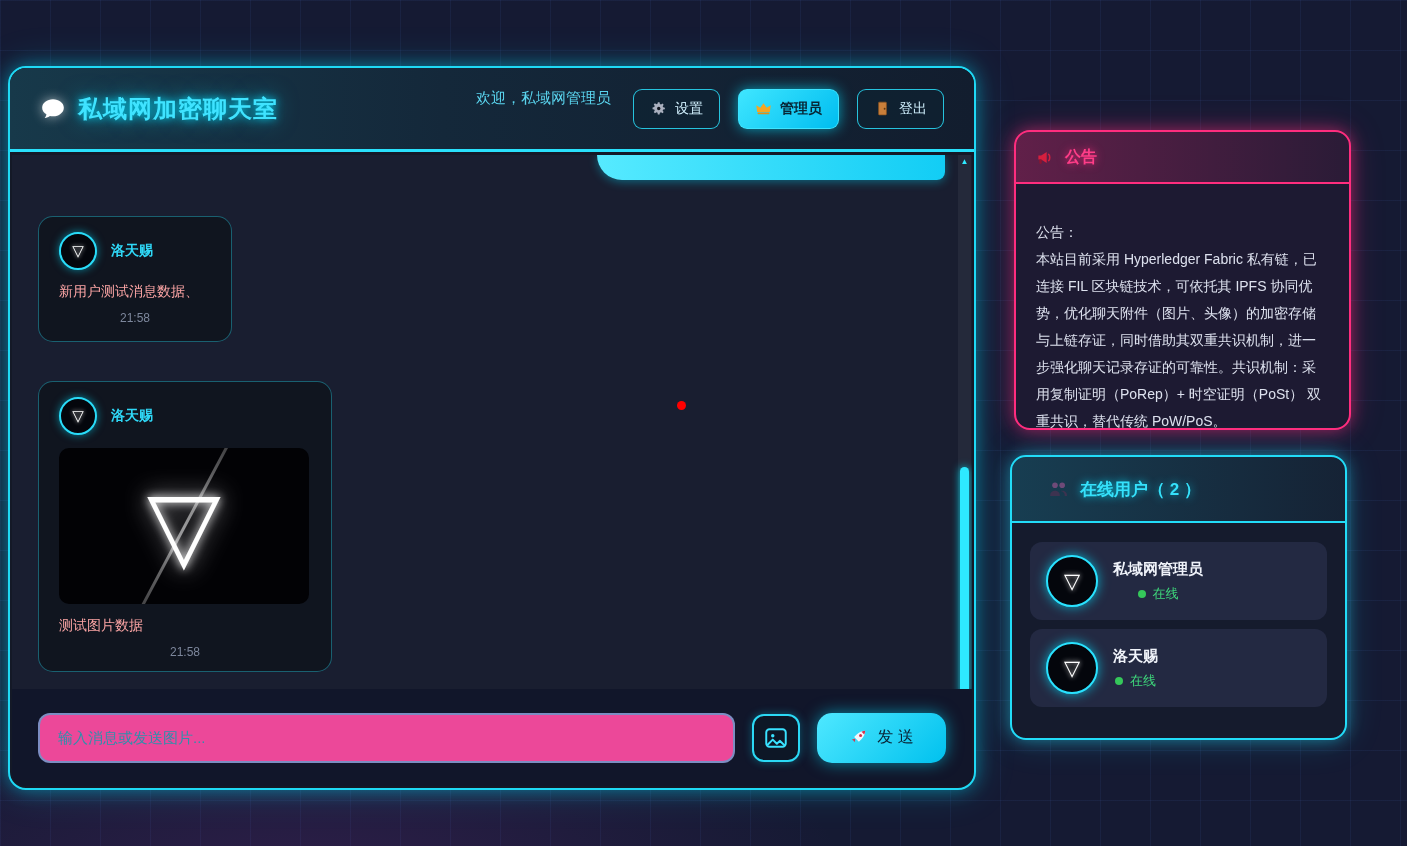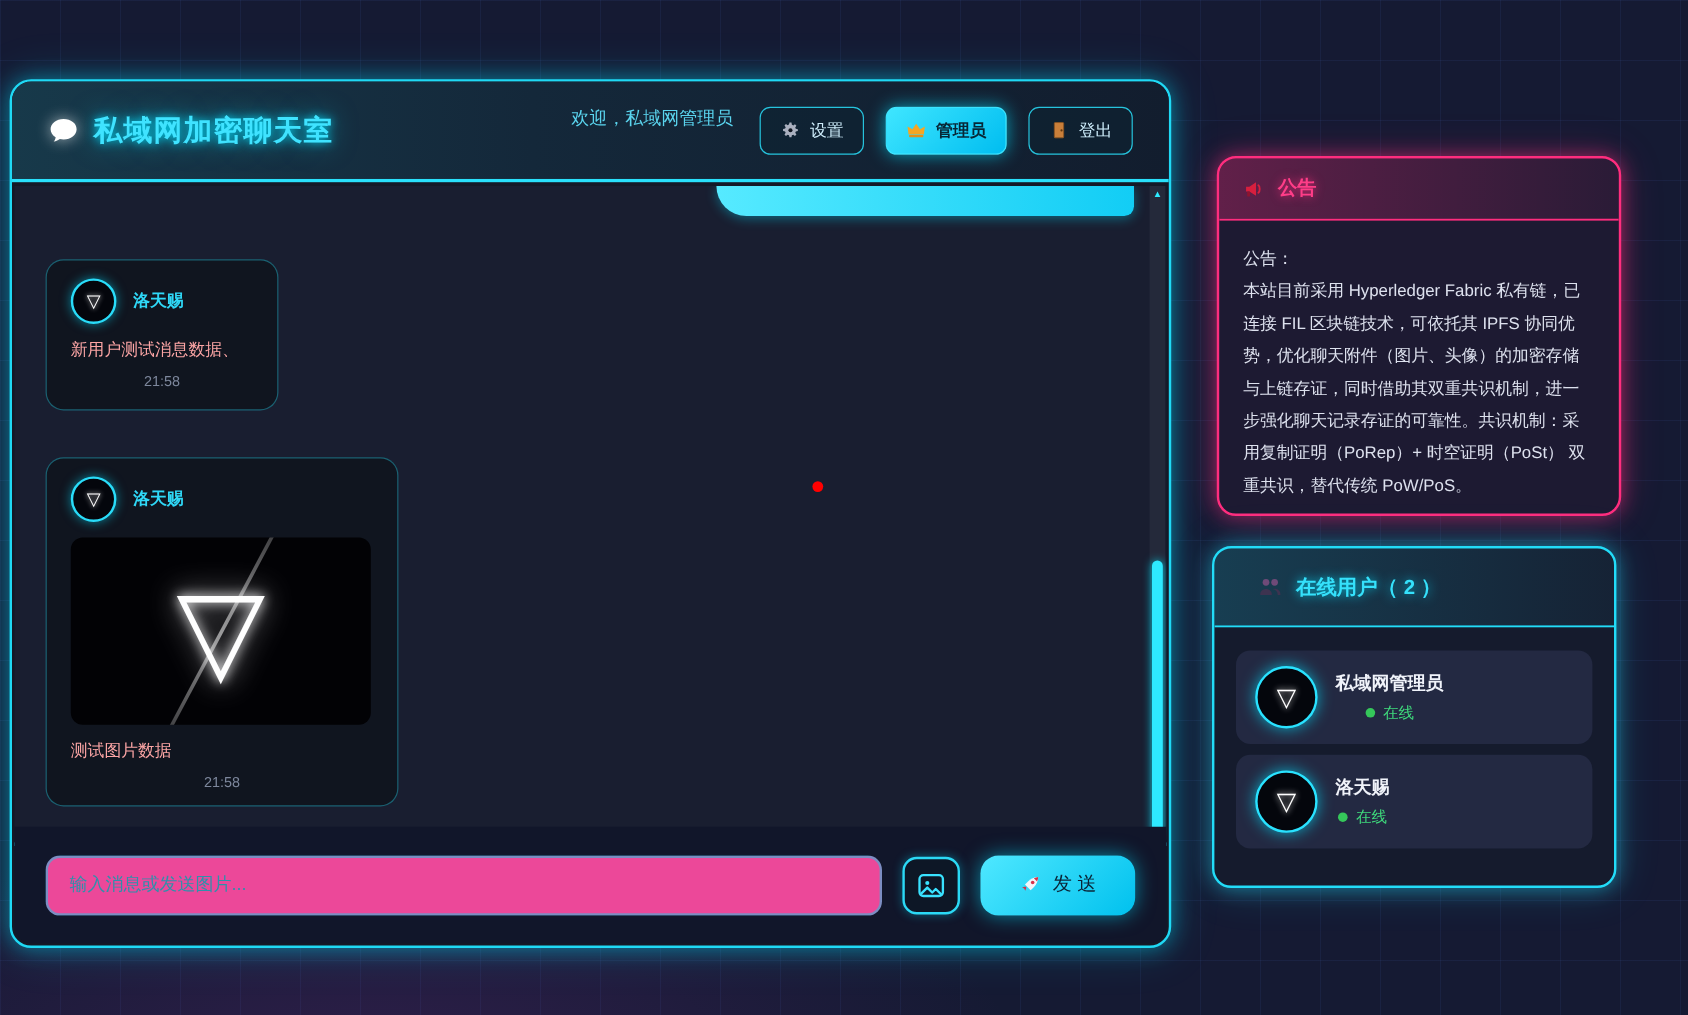--- a/index.html
+++ b/index.html
@@ -148,21 +148,21 @@
   .announce-header{
     height:52px; display:flex; align-items:center; gap:10px; padding:0 20px;
     border-bottom:2px solid #ff2d7e; border-radius:14px 14px 0 0;
     background:linear-gradient(90deg, rgba(255,45,126,.30), rgba(255,45,126,.06));
   }
   .announce-title{
     color:#ff3d88; font-weight:bold; font-size:16px;
     text-shadow:0 0 8px rgba(255,45,126,.8);
   }
   .announce-body{
-    padding:18px 20px; color:#dde1ee; font-size:14px; line-height:27px;
+    padding:35px 20px; color:#dde1ee; font-size:14px; line-height:27px;
     white-space:pre-line;
   }
 
   
   .users-panel{
     position:absolute; left:1010px; top:455px; width:337px; height:285px;
     border:2px solid #22dcf8; border-radius:16px; background:#151b2d;
     box-shadow:0 0 16px rgba(34,220,248,.45), 0 0 36px rgba(34,220,248,.18);
   }
   .users-header{

